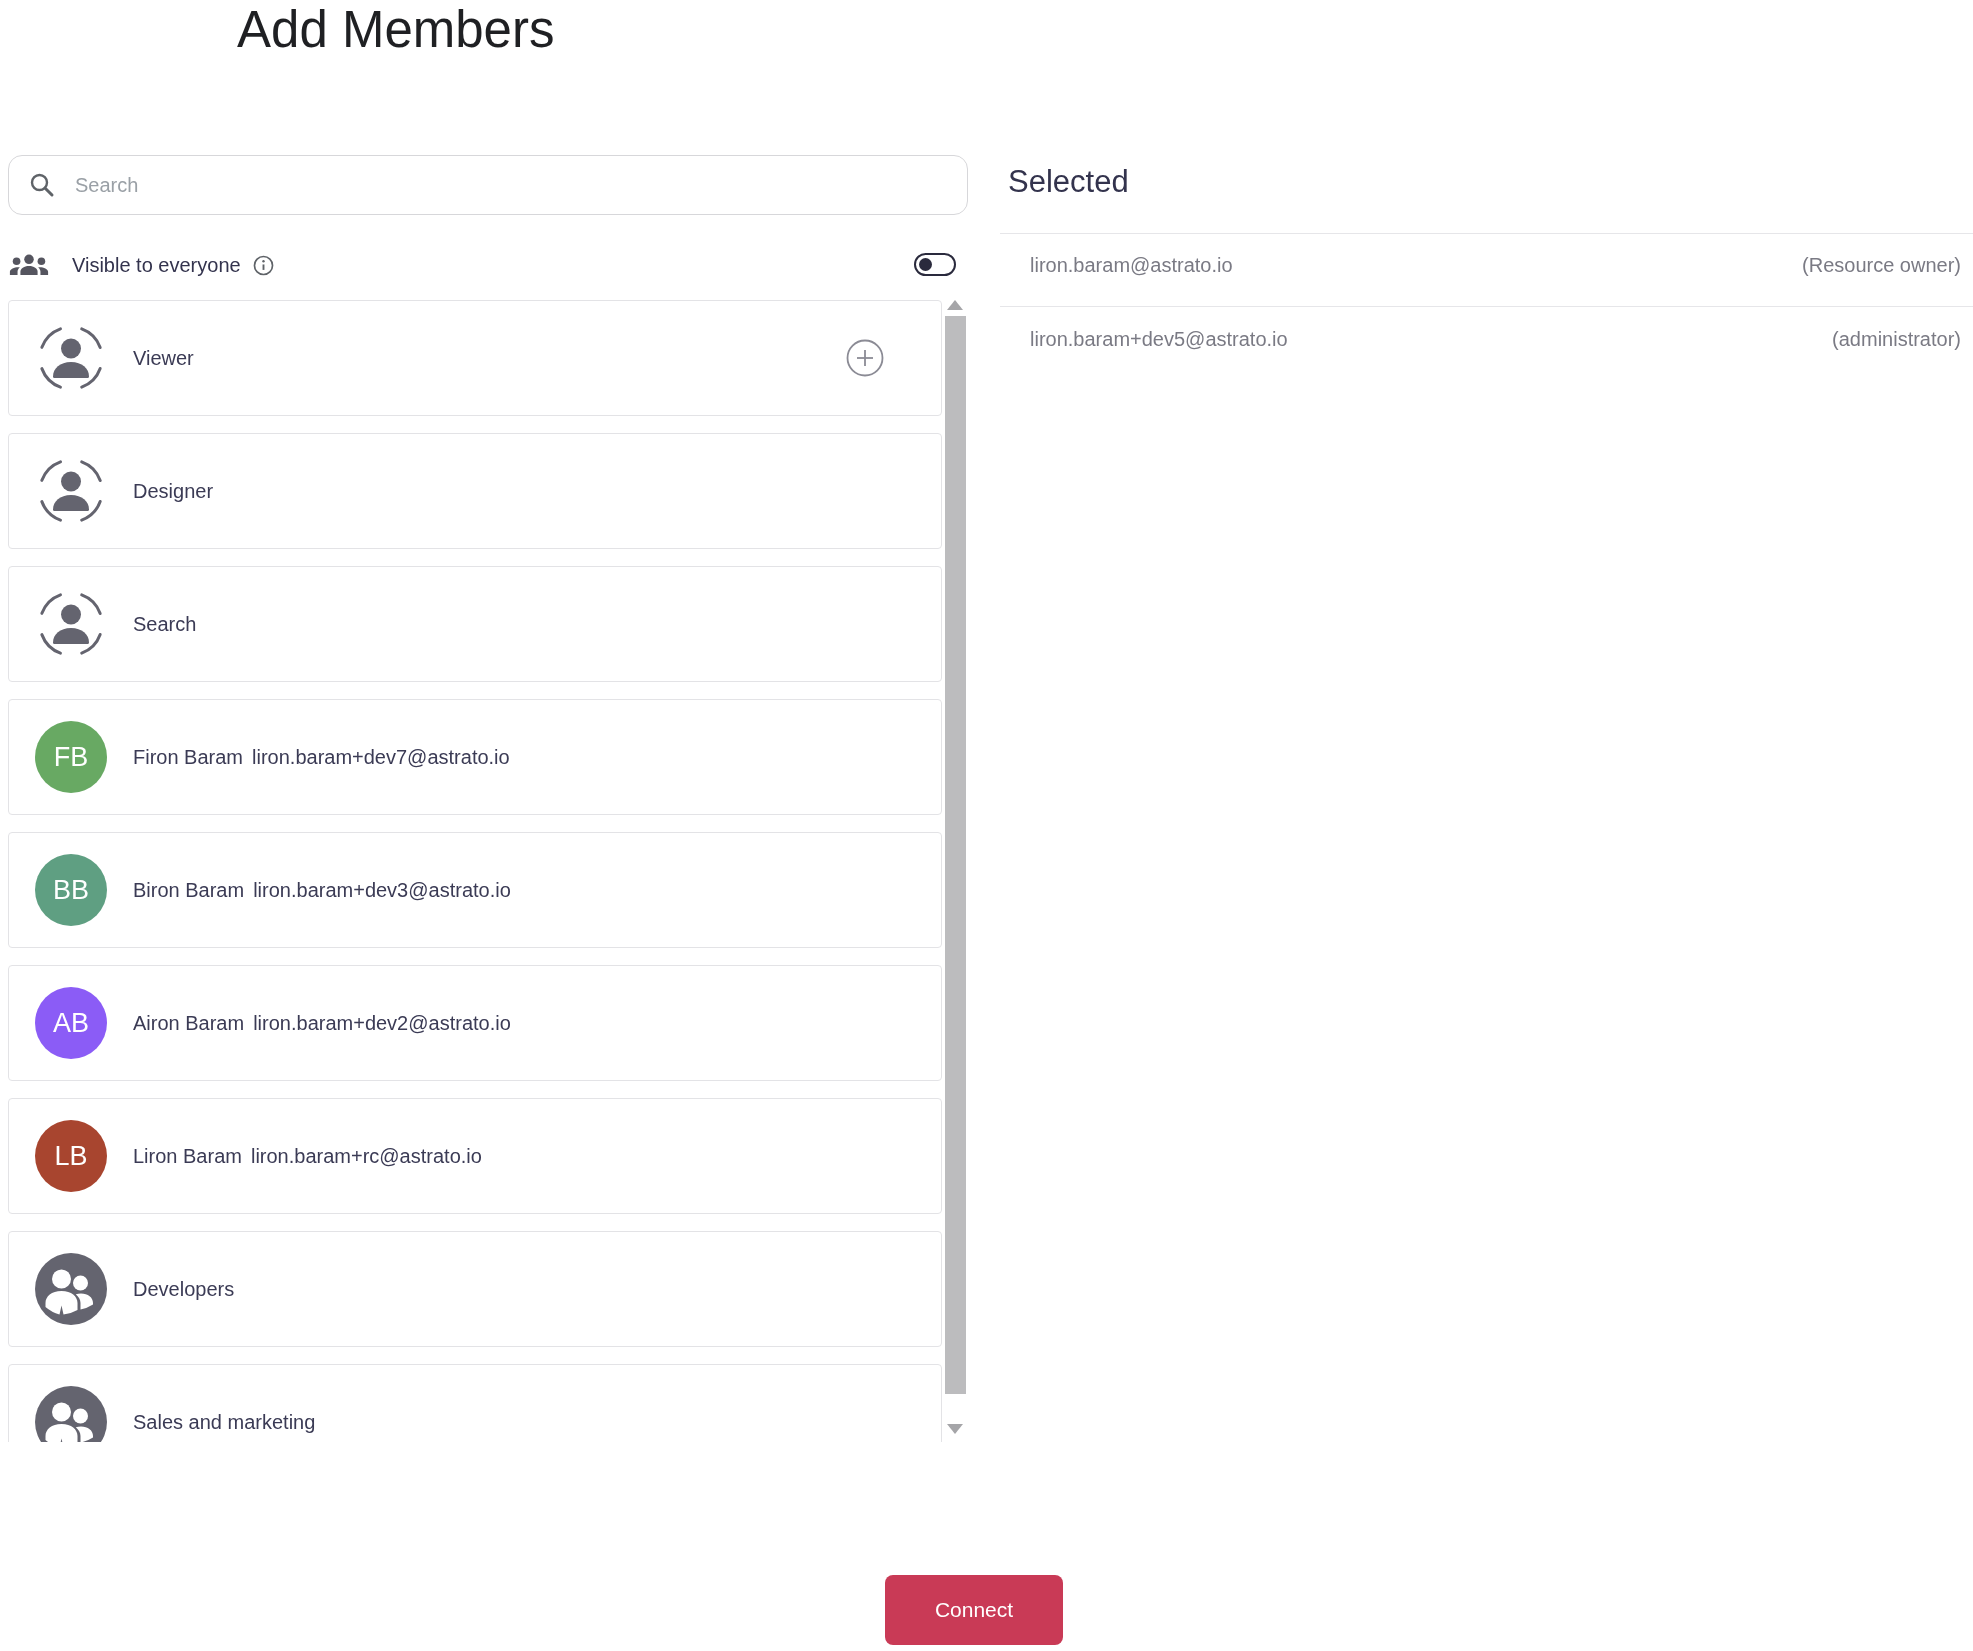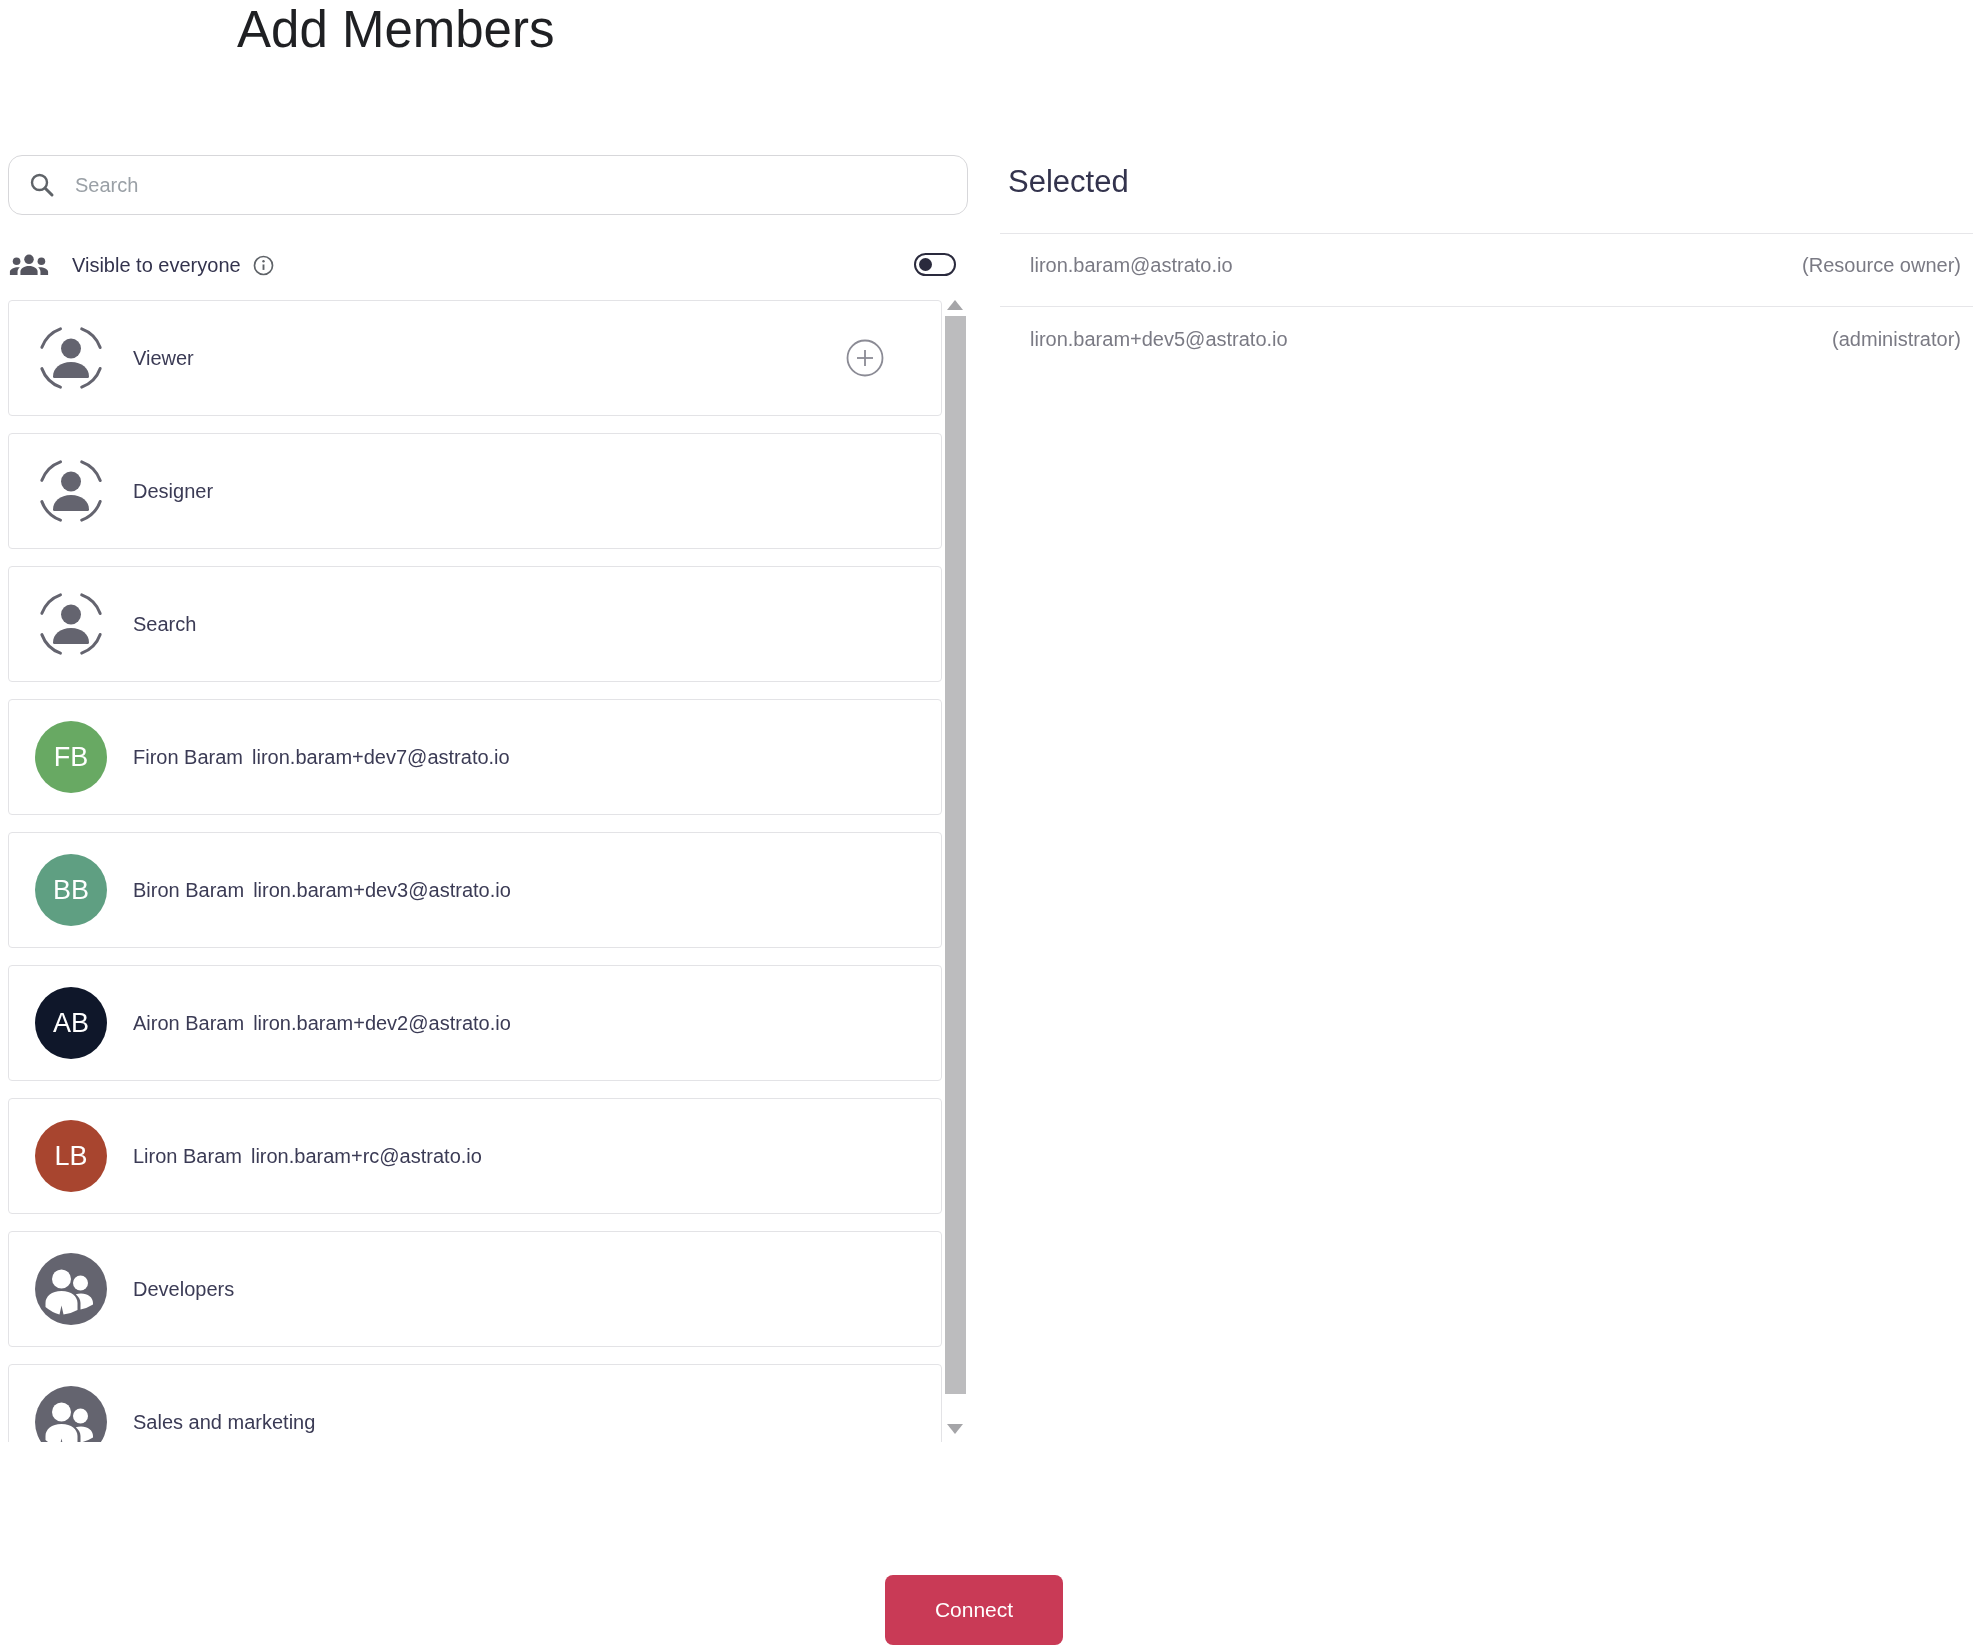--- a/index.html
+++ b/index.html
@@ -155,21 +155,21 @@
       <div class="card">
     <span class="avatar" style="background: rgb(95, 159, 130);">
       <span>BB</span>
     </span>
     <div class="user-text">
       <div class="user-name">Biron Baram</div>
       <div class="user-email">liron.baram+dev3@astrato.io</div>
     </div>
   </div>
       <div class="card">
-    <span class="avatar" style="background: #0f172a; text-align: right;">
+    <span class="avatar" style="background: #8b5cf6; text-align: right;">
       <span>AB</span>
     </span>
     <div class="user-text">
       <div class="user-name">Airon Baram</div>
       <div class="user-email">liron.baram+dev2@astrato.io</div>
     </div>
   </div>
       <div class="card">
     <span class="avatar" style="background: rgb(168, 69, 47);">
       <span>LB</span>

